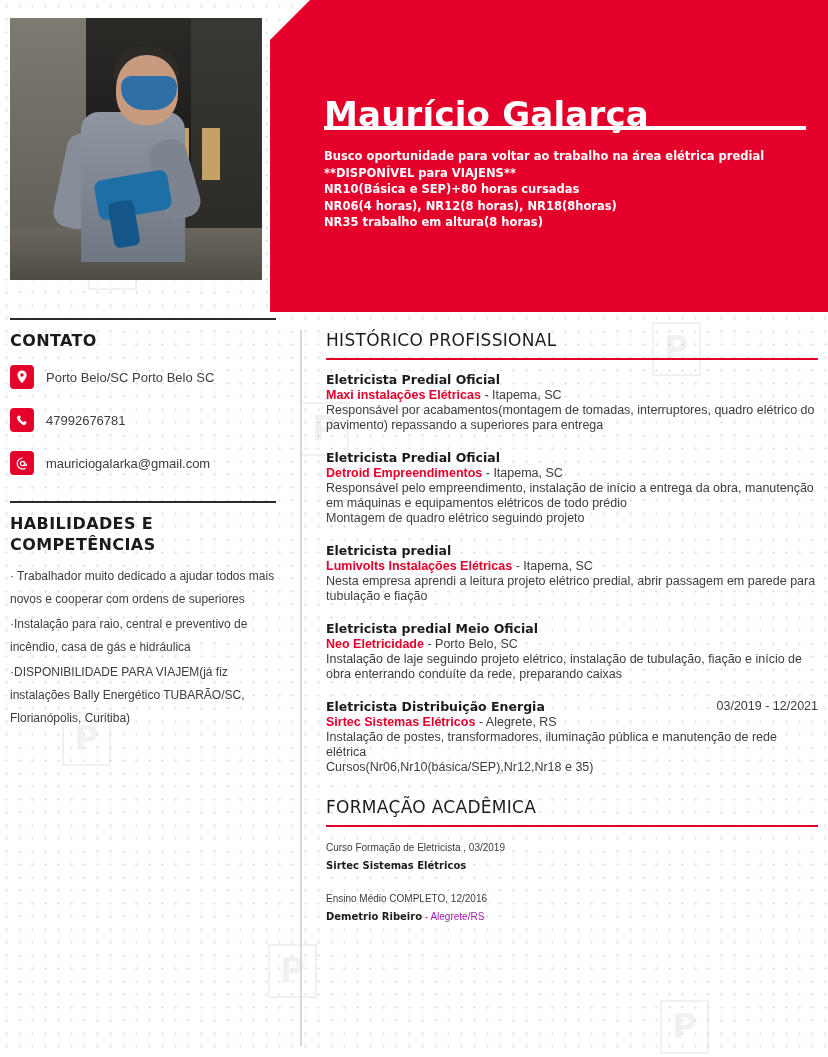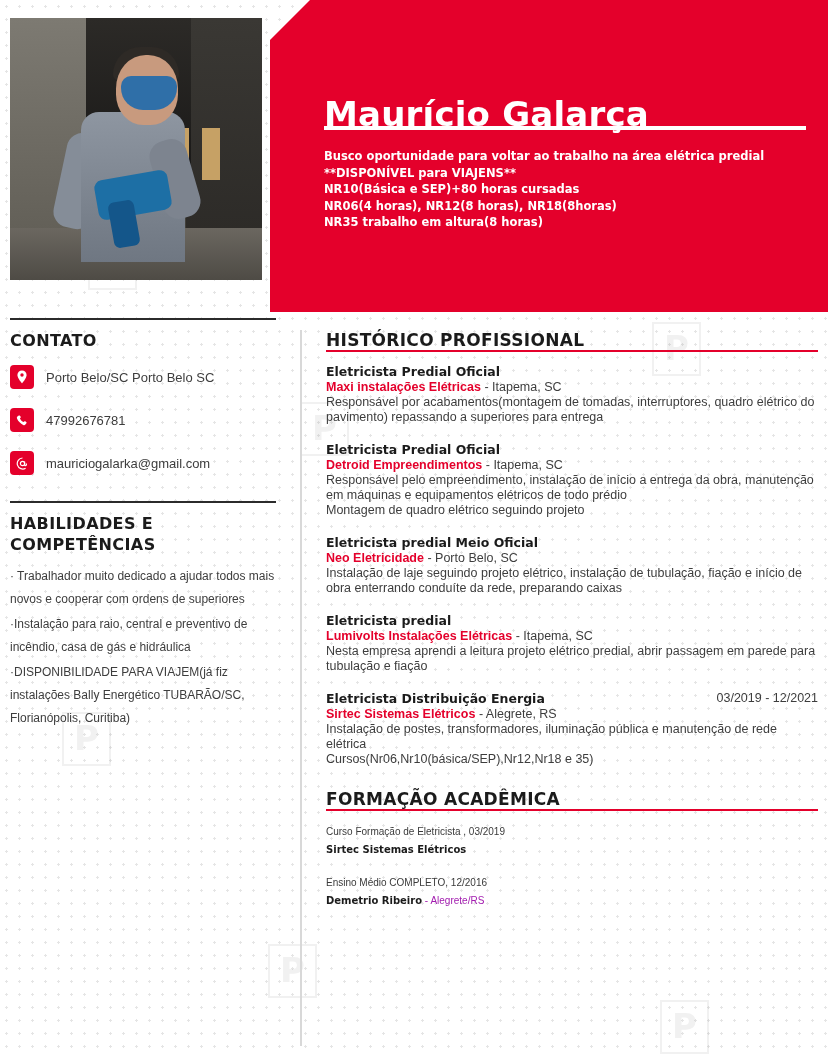--- a/index.html
+++ b/index.html
@@ -162,25 +162,25 @@
 
   
   .right {
     position: absolute;
     left: 326px; top: 330px;
     width: 492px;
     z-index: 2;
   }
   .sec-title-red {
     font-family: "DejaVu Sans", sans-serif;
-    font-weight: bold;
+    font-weight: normal;
     font-size: 17px;
     color: #1b1b1b;
     letter-spacing: .3px;
-    padding-bottom: 0;
+    padding-bottom: 8px;
   }
   .rule-red { height: 2px; background: #e4002b; margin-bottom: 12px; }
   .job { margin-bottom: 17px; position: relative; }
   .job-title {
     font-size: 12.5px; font-weight: bold; color: #1b1b1b;
     font-family: "DejaVu Sans", sans-serif;
   }
   .job-line { font-size: 12.5px; margin-top: 1px; }
   .job-company { color: #e4002b; font-weight: bold; }
   .job-place { color: #3d3d3d; }
@@ -316,35 +316,35 @@
     <div class="job-title">Eletricista Predial Oficial</div>
     <div class="job-line">
       <span class="job-company">Detroid Empreendimentos</span>
       <span class="job-place">- Itapema, SC</span>
     </div>
     <div class="job-desc" style="white-space:pre-line">Responsável pelo empreendimento, instalação de início a entrega da obra, manutenção em máquinas e equipamentos elétricos de todo prédio
 Montagem de quadro elétrico seguindo projeto</div>
   </div>
 
   <div class="job">
+    <div class="job-title">Eletricista predial</div>
+    <div class="job-line">
+      <span class="job-company">Lumivolts Instalações Elétricas</span>
+      <span class="job-place">- Itapema, SC</span>
+    </div>
+    <div class="job-desc">Nesta empresa aprendi a leitura projeto elétrico predial, abrir passagem em parede para tubulação e fiação</div>
+  </div>
+
+  <div class="job">
     <div class="job-title">Eletricista predial Meio Oficial</div>
     <div class="job-line">
       <span class="job-company">Neo Eletricidade</span>
       <span class="job-place">- Porto Belo, SC</span>
     </div>
     <div class="job-desc">Instalação de laje seguindo projeto elétrico, instalação de tubulação, fiação e início de obra enterrando conduíte da rede, preparando caixas</div>
-  </div>
-
-  <div class="job">
-    <div class="job-title">Eletricista predial</div>
-    <div class="job-line">
-      <span class="job-company">Lumivolts Instalações Elétricas</span>
-      <span class="job-place">- Itapema, SC</span>
-    </div>
-    <div class="job-desc">Nesta empresa aprendi a leitura projeto elétrico predial, abrir passagem em parede para tubulação e fiação</div>
   </div>
 
   <div class="job">
     <div class="job-date">03/2019 - 12/2021</div>
     <div class="job-title">Eletricista Distribuição Energia</div>
     <div class="job-line">
       <span class="job-company">Sirtec Sistemas Elétricos</span>
       <span class="job-place">- Alegrete, RS</span>
     </div>
     <div class="job-desc" style="white-space:pre-line">Instalação de postes, transformadores, iluminação pública e manutenção de rede elétrica

